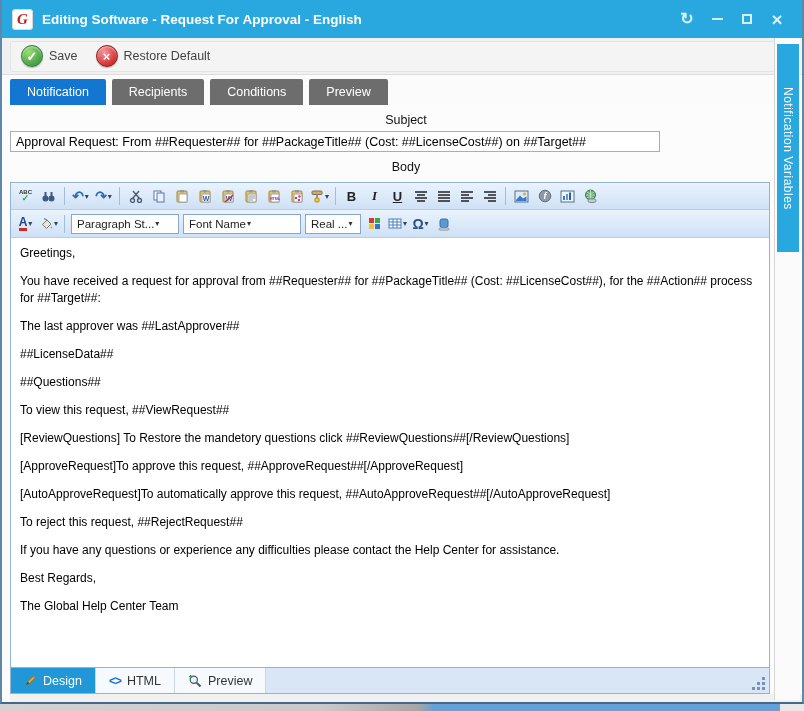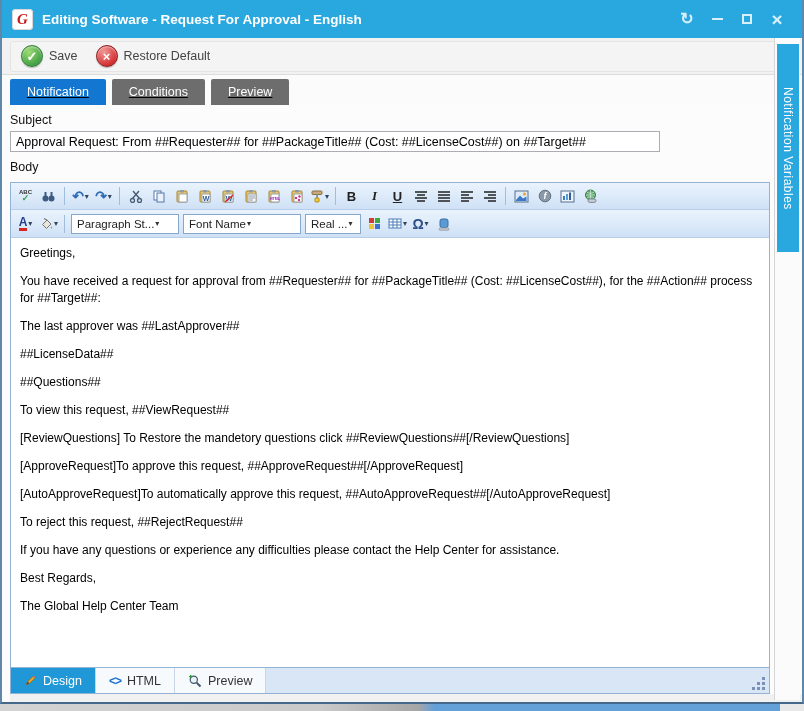--- a/index.html
+++ b/index.html
@@ -31,29 +31,29 @@
     border:1px solid #e4e4e4; border-radius:3px; height:31px; padding:0 10px; flex:1; }
   .cmd-btn { display:flex; align-items:center; gap:6px; font-size:12.5px; color:#444; }
   .circle-ic { width:22px; height:22px; border-radius:50%; display:flex; align-items:center;
     justify-content:center; color:#fff; font-weight:bold; font-size:13px;
     box-shadow:inset 0 1px 2px rgba(255,255,255,.6), 0 1px 1px rgba(0,0,0,.25); }
   .ok-circle { background:radial-gradient(circle at 35% 30%, #9fdc72, #43a047 70%, #2e7d32); border:1px solid #2e7d32;}
   .err-circle { background:radial-gradient(circle at 35% 30%, #f29a9a, #d32f2f 70%, #9a1515); border:1px solid #8e1b1b;}
 
   
   .tabstrip { height:30px; background:#fbfbfb; display:flex; align-items:flex-end;
-    padding:0 0 0 8px; gap:6px; flex:0 0 auto;text-decoration:underline; }
+    padding:0 0 0 8px; gap:6px; flex:0 0 auto; }
   .tab { height:26px; display:flex; align-items:center; padding:0 17px; font-size:12.5px;
     color:#fff; background:#6d6d6d; border-radius:2px 2px 0 0; }
   .tab.active { background:#1377d1; }
 
   
   .content { background:#fcfcfc; flex:1 1 auto; padding:6px 0 0 8px; display:flex;
     flex-direction:column; overflow:hidden; }
-  .field-label { font-size:12.5px; color:#111; margin:2px 0 4px; }
+  .field-label { font-size:12.5px; color:#111; margin:2px 0 4px;text-align:center; }
   .subject-input { width:650px; height:21px; border:1px solid #abadb3; font-size:12.5px;
     padding:0 5px; font-family:"Liberation Sans", sans-serif; color:#000; background:#fff; }
   .body-label { margin-top:8px; }
 
   
   .editor { width:760px; border:1px solid #94b2d4; margin-top:4px; display:flex;
     flex-direction:column; flex:1 1 auto; min-height:0; }
   .ed-row { background:linear-gradient(#eaf3fd,#cfe1f6); display:flex; align-items:center;
     padding:0 3px; flex:0 0 auto; }
   .ed-row1 { height:26px; }
@@ -143,20 +143,21 @@
       </div>
       <div class="cmd-btn">
         <span class="circle-ic err-circle">×</span>
         <span>Restore Default</span>
       </div>
     </div>
   </div>
 
   <div class="tabstrip" id="main-tabs">
       <div class="tab active">Notification</div>
+      <div class="tab">Recipients</div>
       <div class="tab">Conditions</div>
       <div class="tab">Preview</div>
     </div>
 
   <div class="content">
     <div class="field-label">Subject</div>
     <input class="subject-input" type="text" value="Approval Request: From ##Requester## for ##PackageTitle## (Cost: ##LicenseCost##) on ##Target##" style="">
     <div class="field-label body-label">Body</div>
 
     <div class="editor">

